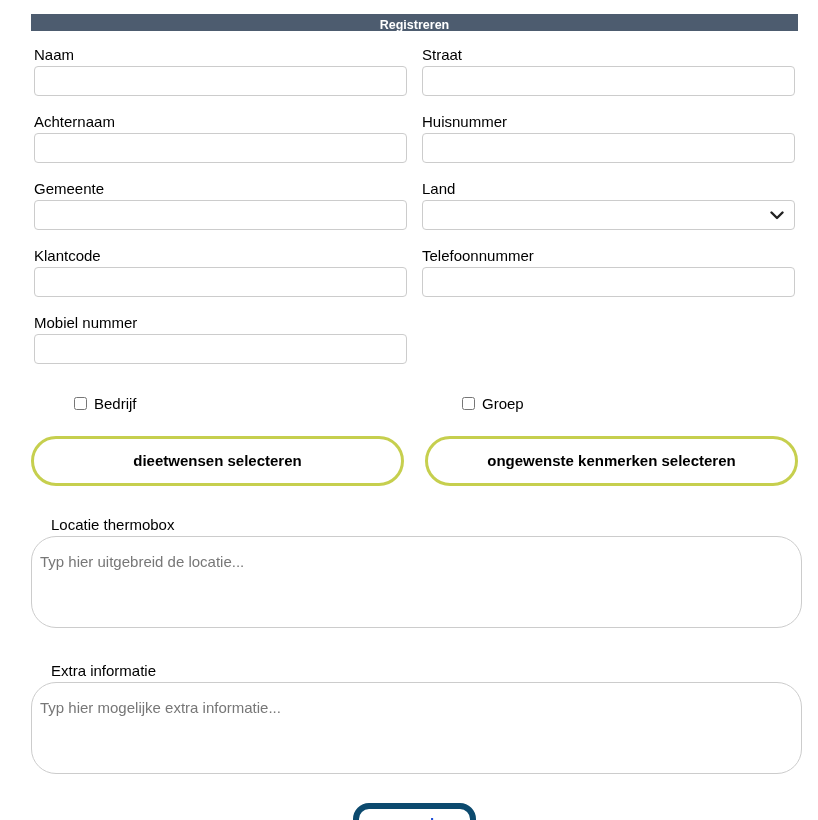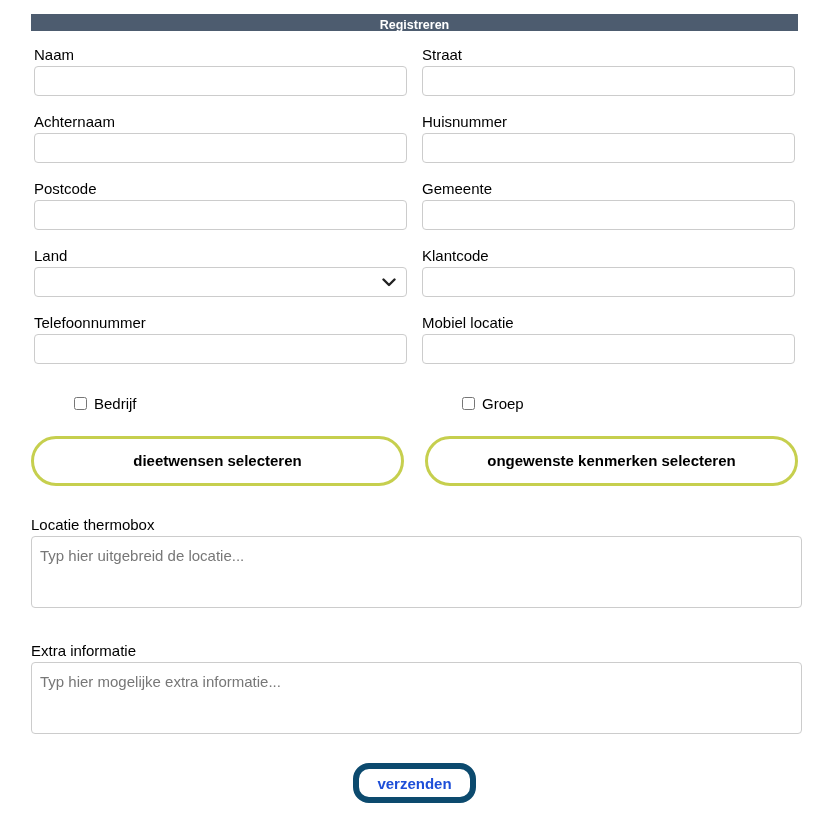--- a/index.html
+++ b/index.html
@@ -102,26 +102,28 @@
     padding: 0 25px;
     cursor: pointer;
   }
   .textarea-block { margin-top: 30px; }
   .textarea-block label {
     display: block;
     font-size: 15px;
     line-height: 17px;
     color: #000000;
     margin-bottom: 3px;
+    margin-left: 20px;
   }
   .textarea-block textarea {
     width: 771px;
-    height: 72px;
-    padding: 10px 8px;
+    height: 92px;
+    padding: 16px 8px;
     resize: none;
+    border-radius: 25px;
   }
   textarea::placeholder { color: #777777; opacity: 1; }
   .submit-row {
     margin-top: 25px;
     text-align: center;
   }
   .submit-btn {
     min-width: 112px;
     height: 40px;
     background: #ffffff;
@@ -157,24 +159,20 @@
     <div class="field">
       <label>Achternaam</label>
       <input type="text" style="">
     </div>
 
     <div class="field">
       <label>Huisnummer</label>
       <input type="text" style="">
     </div>
 
-    <div class="field">
-      <label>Postcode</label>
-      <input type="text" style="">
-    </div>
 
     <div class="field">
       <label>Gemeente</label>
       <input type="text" style="">
     </div>
 
     <div class="field">
       <label>Land</label>
       <div class="select-wrap">
         <select><option value=""></option></select>
@@ -188,21 +186,21 @@
       <label>Klantcode</label>
       <input type="text" style="">
     </div>
 
     <div class="field">
       <label>Telefoonnummer</label>
       <input type="text" style="">
     </div>
 
     <div class="field">
-      <label>Mobiel locatie</label>
+      <label>Mobiel nummer</label>
       <input type="text" style="">
     </div>
 
   </div>
 
   <div class="checkbox-grid">
     <label class="check-item">
       <input type="checkbox" style="">
       <span>Bedrijf</span>
     </label>

